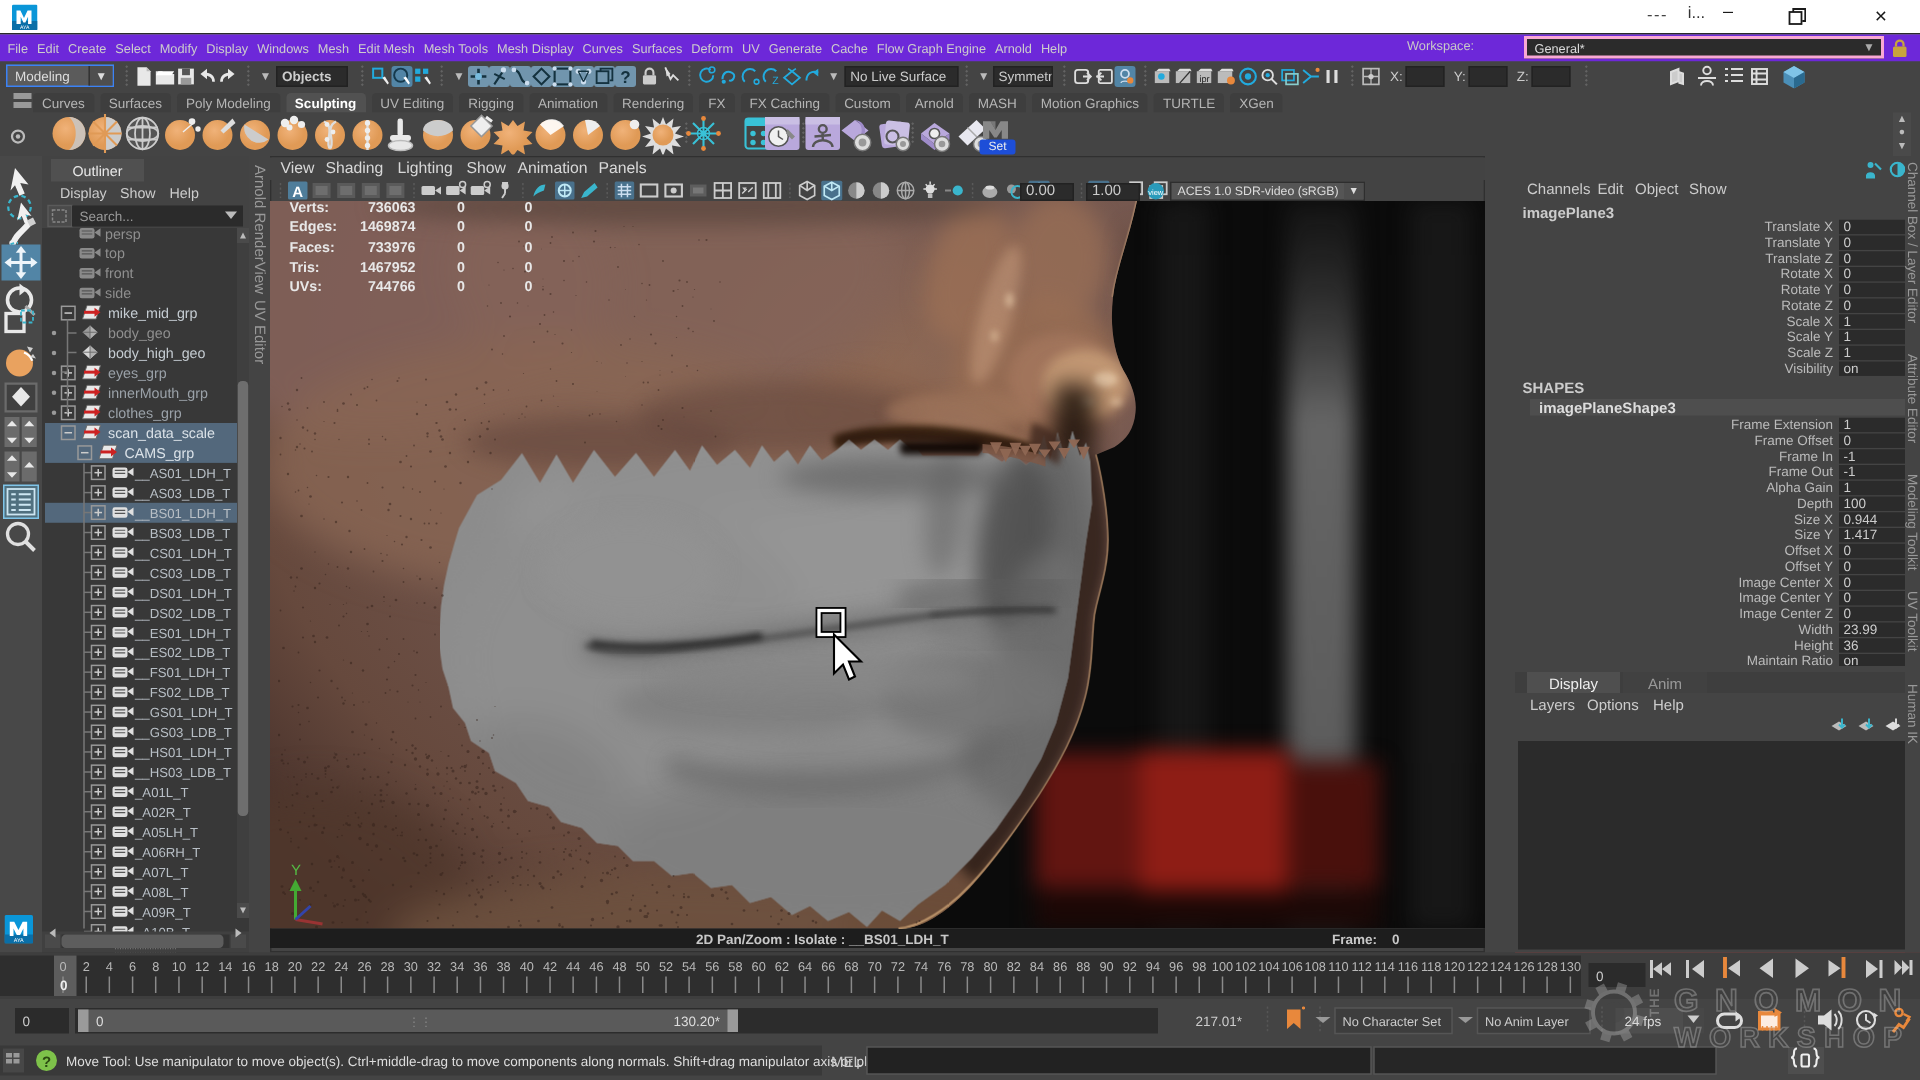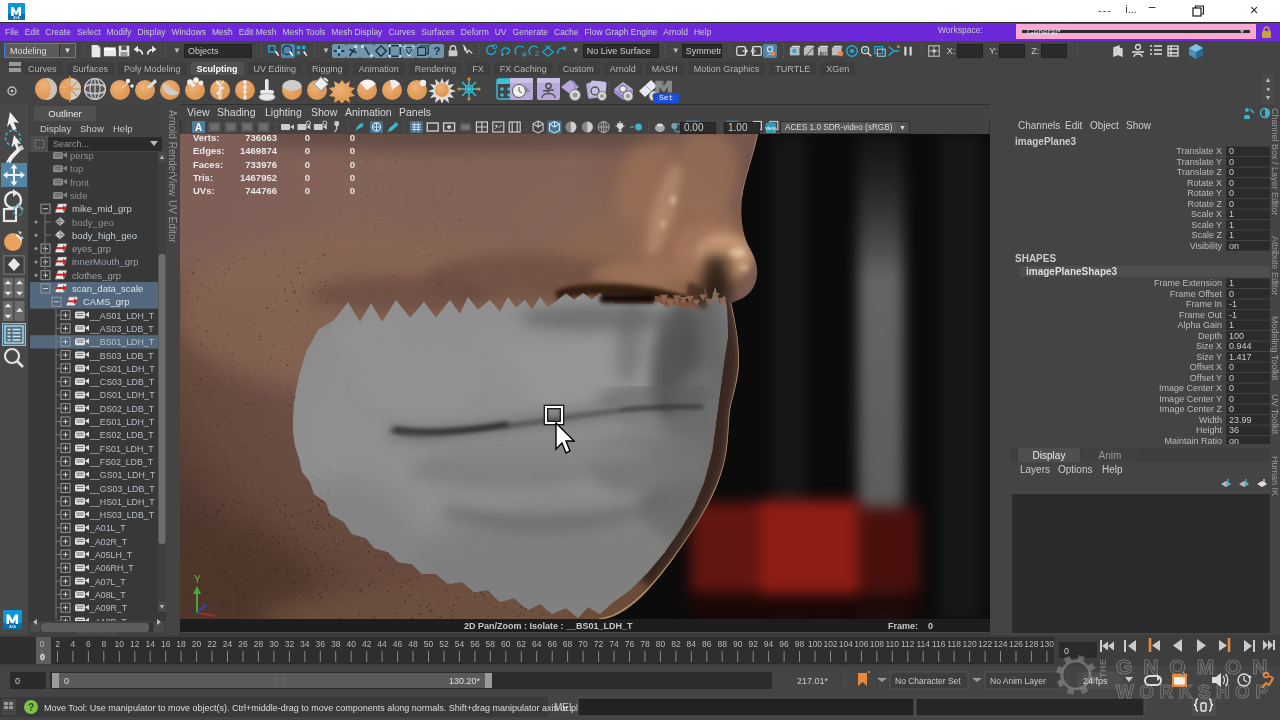--- a/index.html
+++ b/index.html
@@ -76,21 +76,21 @@
       <span class="m">Curves</span>
       <span class="m">Surfaces</span>
       <span class="m">Deform</span>
       <span class="m">UV</span>
       <span class="m">Generate</span>
       <span class="m">Cache</span>
       <span class="m">Flow Graph Engine</span>
       <span class="m">Arnold</span>
       <span class="m">Help</span>
  <div class="abs" style="left:938px;top:2px;color:#c8c8c8;">Workspace:</div>
- <div class="abs combo" style="left:1016px;top:1px;width:240px;background:#2b2b2b;border:6px solid #f9a8d4;">
+ <div class="abs combo" style="left:1016px;top:1px;width:240px;background:#2b2b2b;border:2px solid #f9a8d4;">
    <span style="padding-left:5px;flex:1">General*</span>
         <span style="color:#aaa;font-size:8px;padding-right:4px">▼</span>
  </div>
  <svg class="abs" style="left:1261px;top:3px" width="11" height="13" viewBox="0 0 11 13">
         <rect x="1" y="5" width="9" height="7" rx="1" fill="#c8a43c"></rect>
         <path d="M3 5V3.5a2.5 2.5 0 015 0V5" fill="none" stroke="#c8a43c" stroke-width="1.5"></path>
       </svg>
 </div>
 
 <div class="abs" id="statusline">
@@ -115,21 +115,21 @@
  <svg class="ico" viewBox="0 0 16 16">
         <path d="M13 12c0-4-3-6-8-6" fill="none" stroke="#e8e8e8" stroke-width="2"></path>
         <path d="M8 2L3 6l5 4z" fill="#e8e8e8"></path>
       </svg>
  <svg class="ico" viewBox="0 0 16 16">
         <path d="M3 12c0-4 3-6 8-6" fill="none" stroke="#e8e8e8" stroke-width="2"></path>
         <path d="M8 2l5 4-5 4z" fill="#e8e8e8"></path>
       </svg>
  <div class="sep" style="margin-left:4px"></div>
  <span style="color:#bbb;font-size:8px;padding:0 3px">▼</span>
- <div class="ifield" style="width:68px;">Objects</div>
+ <div class="ifield" style="width:48px;font-weight:bold;">Objects</div>
  <div class="sep" style="margin-left:8px"></div>
  <svg class="ico" viewBox="0 0 16 16">
         <rect x="2" y="2" width="7" height="7" fill="none" stroke="#2ad" stroke-width="1.5"></rect>
         <path d="M9 9l4 5 1-1-3-5z" fill="#eee"></path>
       </svg>
  <svg class="ico on" viewBox="0 0 16 16">
         <circle cx="7" cy="7" r="5" fill="none" stroke="#163a4d" stroke-width="1.5"></circle>
         <path d="M9 9l4 5 1-1-3-5z" fill="#fff"></path>
       </svg>
  <svg class="ico" viewBox="0 0 16 16">
@@ -476,21 +476,21 @@
           <path d="M2 14L14 3l6 6-12 11z" fill="#e8e8f0"></path>
           <path d="M8 8l8 8" stroke="#aaa"></path>
           <circle cx="17" cy="19" r="5" fill="#ddd" stroke="#777"></circle>
           <circle cx="17" cy="19" r="2.2" fill="#999"></circle>
         </g>
  </svg>
  <svg class="abs" style="left:652px;top:2px" width="30" height="26" viewBox="0 0 36 26">
         <path d="M4 16V2h6l4 7 4-7h6v14h-5V9l-4 6h-2L9 9v7z" fill="#888"></path>
         <path d="M4 2h6l4 7V2z" fill="#aaa" opacity="0.5"></path>
       </svg>
- <div class="abs" style="left:653px;top:18px;background:#1d4ed8;color:#eee;font-size:8px;padding:0px 6px 1px;border-radius:2px;font-family:Liberation Mono, monospace;">Set</div>
+ <div class="abs" style="left:653px;top:18px;background:#1d4ed8;color:#eee;font-size:8px;padding:0px 6px 1px;border-radius:2px;">Set</div>
  <div class="abs" style="left:1262px;top:0;width:12px;height:29px;background:#4a4a4a;color:#bbb;font-size:7px;text-align:center;line-height:9px;">▲<br>●<br>▼</div>
 </div>
 
 <div class="abs" id="toolbox">
  <svg width="28" height="531" viewBox="0 0 28 531">
   <g transform="translate(2,8)">
           <path d="M8 0l9 11-5.5-1 3 7-3.5 1.5-3-7L5 15z" fill="#f0f0f0"></path>
         </g>
   <g transform="translate(2,24)">
           <circle cx="11" cy="10" r="7.5" fill="none" stroke="#3ab5cc" stroke-width="1.5" stroke-dasharray="3 2.2"></circle>

